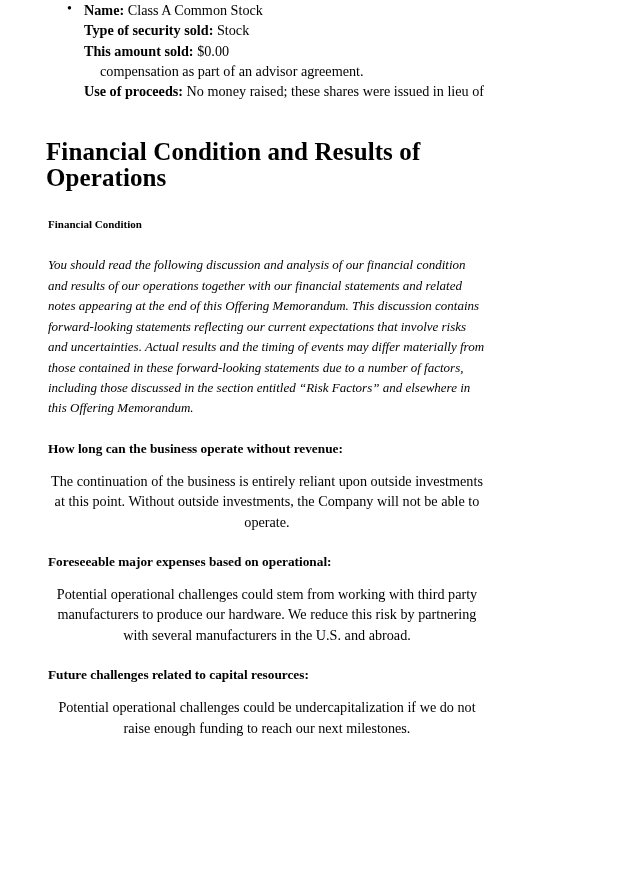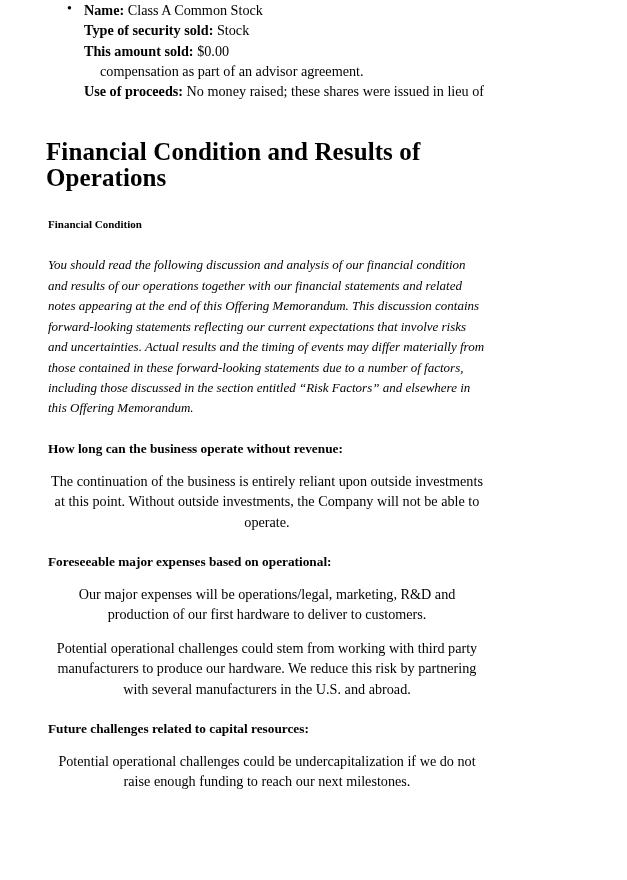--- a/index.html
+++ b/index.html
@@ -126,20 +126,19 @@
 
   <h2 class="doc-h2">Financial Condition</h2>
 
   <p class="italic-block">You should read the following discussion and analysis of our financial condition and results of our operations together with our financial statements and related notes appearing at the end of this Offering Memorandum. This discussion contains forward-looking statements reflecting our current expectations that involve risks and uncertainties. Actual results and the timing of events may differ materially from those contained in these forward-looking statements due to a number of factors, including those discussed in the section entitled “Risk Factors” and elsewhere in this Offering Memorandum.</p>
 
 
   <h3 class="doc-h3">How long can the business operate without revenue:</h3>
   <p class="doc-p">The continuation of the business is entirely reliant upon outside investments at this point. Without outside investments, the Company will not be able to operate.</p>
 
   <h3 class="doc-h3">Foreseeable major expenses based on operational:</h3>
-  <p class="doc-p">Our major expenses will be operations/legal, marketing, R&amp;D and production of our first hardware to deliver to customers.</p>
 
   <p class="doc-p">Potential operational challenges could stem from working with third party manufacturers to produce our hardware. We reduce this risk by partnering with several manufacturers in the U.S. and abroad.</p>
 
   <h3 class="doc-h3">Future challenges related to capital resources:</h3>
   <p class="doc-p">Potential operational challenges could be undercapitalization if we do not raise enough funding to reach our next milestones.</p>
 
 </div>
 
 </body></html>

